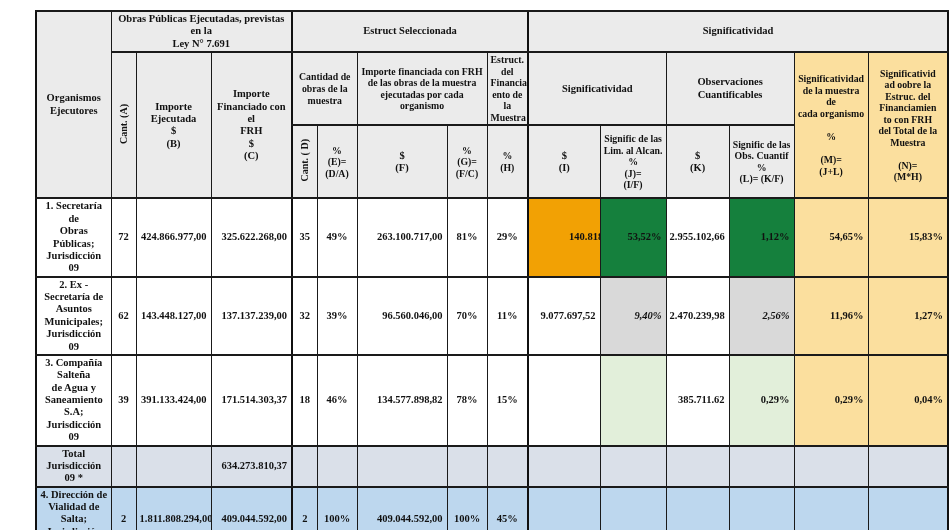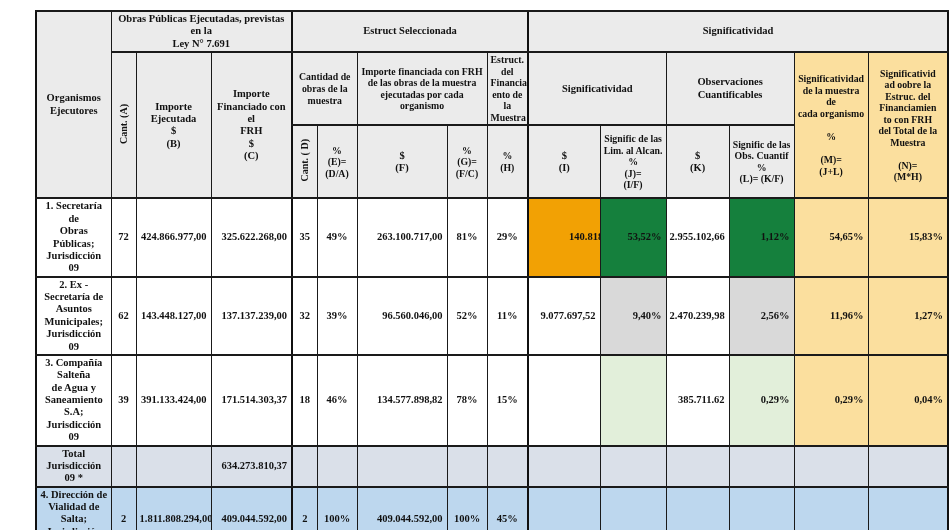--- a/index.html
+++ b/index.html
@@ -10,21 +10,21 @@
   th,td{border:1px solid #1a1a1a;border-top:2px solid #1a1a1a;border-bottom:2px solid #1a1a1a;
         padding:1px 3px;font-size:10.5px;line-height:1.18;text-align:center;vertical-align:middle;
         white-space:pre-line;overflow:hidden;position:relative;font-weight:bold;}
   table{border:2.5px solid #101010;}
   .hg{background:#EBEBEB;margin-left:12px;}
   .tan{background:#FBDF9E;}
   .blue{background:#BDD7EE;}
   .bgray{background:#DAE0E9;margin-top:44px;}
   .orange{background:#F2A104;padding-left:40px;}
   .yellow{background:#15803d;}
-  .gray{background:#D9D9D9;}
+  .gray{background:#D9D9D9;font-style:italic;}
   .green{background:#E2EFDA;}
   .num{text-align:right;padding-right:4px;}
   .small{font-size:9.8px;font-family:Liberation Serif, serif;}
   .sepL{border-left:2.5px solid #101010;}
   .rot span{display:inline-block;writing-mode:vertical-rl;transform:rotate(180deg);
         white-space:nowrap;font-size:10px;}
 </style>
 </head>
 <body>
 
@@ -151,21 +151,21 @@
       <td>2. Ex - Secretaría de
 Asuntos
 Municipales;
 Jurisdicción 09</td>
       <td>62</td>
       <td class="num">143.448.127,00</td>
       <td class="num">137.137.239,00</td>
       <td class="sepL">32</td>
       <td>39%</td>
       <td class="num">96.560.046,00</td>
-      <td>52%</td>
+      <td>70%</td>
       <td>11%</td>
       <td class="num sepL">9.077.697,52</td>
       <td class="num gray">9,40%</td>
       <td class="num">2.470.239,98</td>
       <td class="num gray">2,56%</td>
       <td class="num tan">11,96%</td>
       <td class="num tan">1,27%</td>
     </tr>
 
     <tr style="height:59px">

